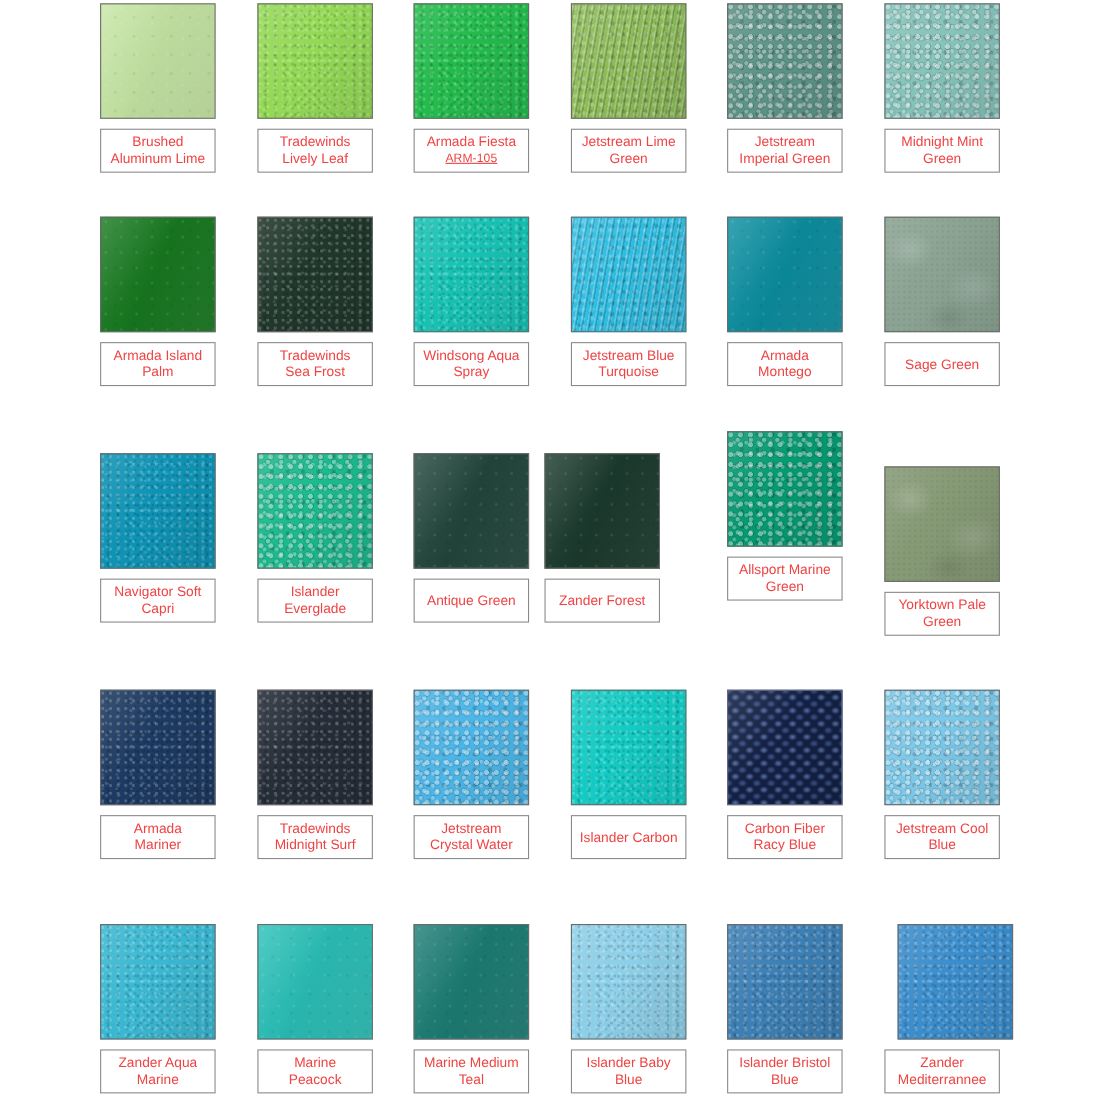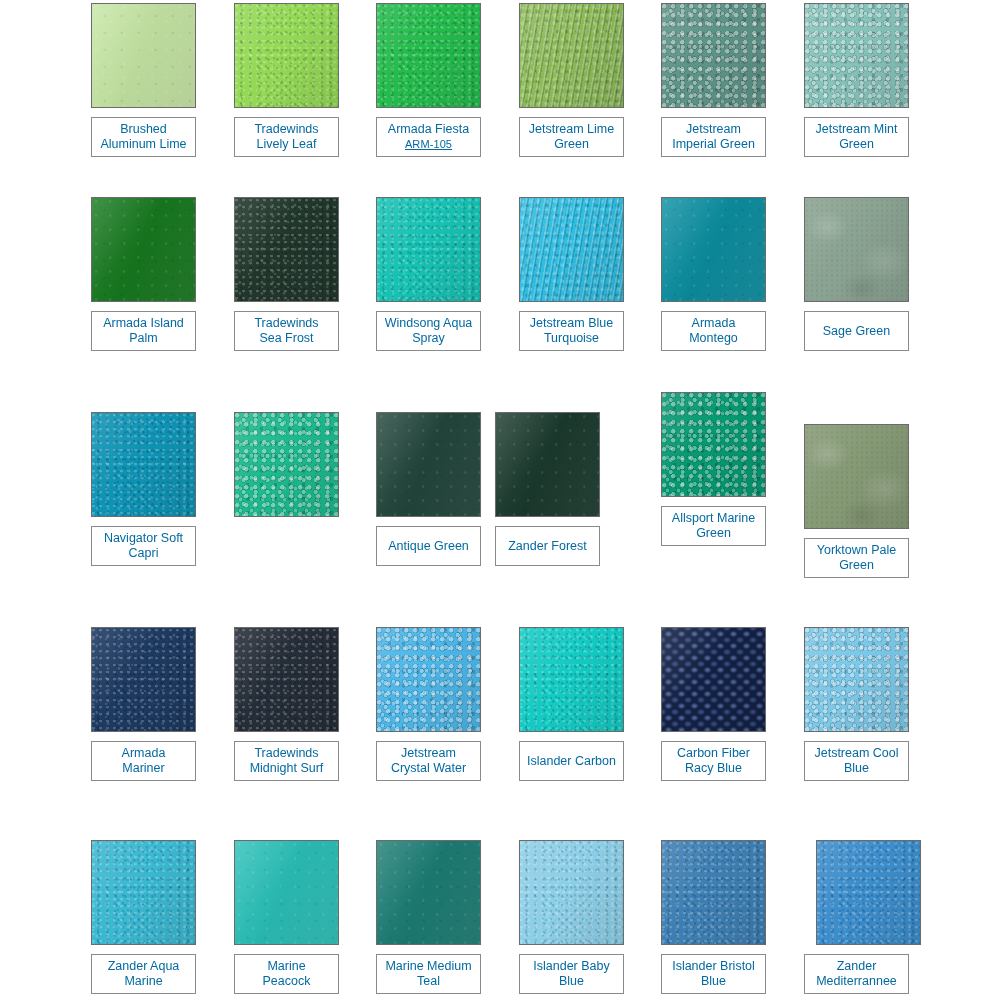--- a/index.html
+++ b/index.html
@@ -117,21 +117,21 @@
 
   .label {
     position: absolute;
     left: 0;
     top: 114px;
     width: 105px;
     min-height: 40px;
     box-sizing: border-box;
     border: 1px solid #8a8a8a;
     background: #ffffff;
-    color: #0369a1;
+    color: #ef4444;
     font-size: 12.5px;
     line-height: 15px;
     text-align: center;
     display: flex;
     flex-direction: column;
     align-items: center;
     justify-content: center;
     padding: 3px 1px;
   }
   .label .ln { display: block; white-space: nowrap; }
@@ -194,21 +194,21 @@
         <span class="ln">Jetstream</span>
         <span class="ln">Imperial Green</span>
       </div>
     </div>
     <div class="cell" style="left: 804px; top: 3px;">
       <div class="swatch" style="background-color: rgb(134, 195, 187);">
         <div class="tex tex-coarse"></div>
         <div class="shade"></div>
       </div>
       <div class="label">
-        <span class="ln">Jetstream Mint</span>
+        <span class="ln">Midnight Mint</span>
         <span class="ln">Green</span>
       </div>
     </div>
     <div class="cell" style="left: 91px; top: 197px;">
       <div class="swatch" style="background-color: rgb(23, 121, 31);">
         <div class="tex tex-smooth"></div>
         <div class="shade"></div>
       </div>
       <div class="label">
         <span class="ln">Armada Island</span>
@@ -272,20 +272,24 @@
       <div class="label">
         <span class="ln">Navigator Soft</span>
         <span class="ln">Capri</span>
       </div>
     </div>
     <div class="cell" style="left: 234px; top: 412px;">
       <div class="swatch" style="background-color: rgb(28, 186, 142);">
         <div class="tex tex-coarse"></div>
         <div class="shade"></div>
       </div>
+      <div class="label">
+        <span class="ln">Islander</span>
+        <span class="ln">Everglade</span>
+      </div>
     </div>
     <div class="cell" style="left: 376px; top: 412px;">
       <div class="swatch" style="background-color: rgb(34, 70, 60);">
         <div class="tex tex-smooth"></div>
         <div class="shade"></div>
       </div>
       <div class="label">
         <span class="ln">Antique Green</span>
       </div>
     </div>

